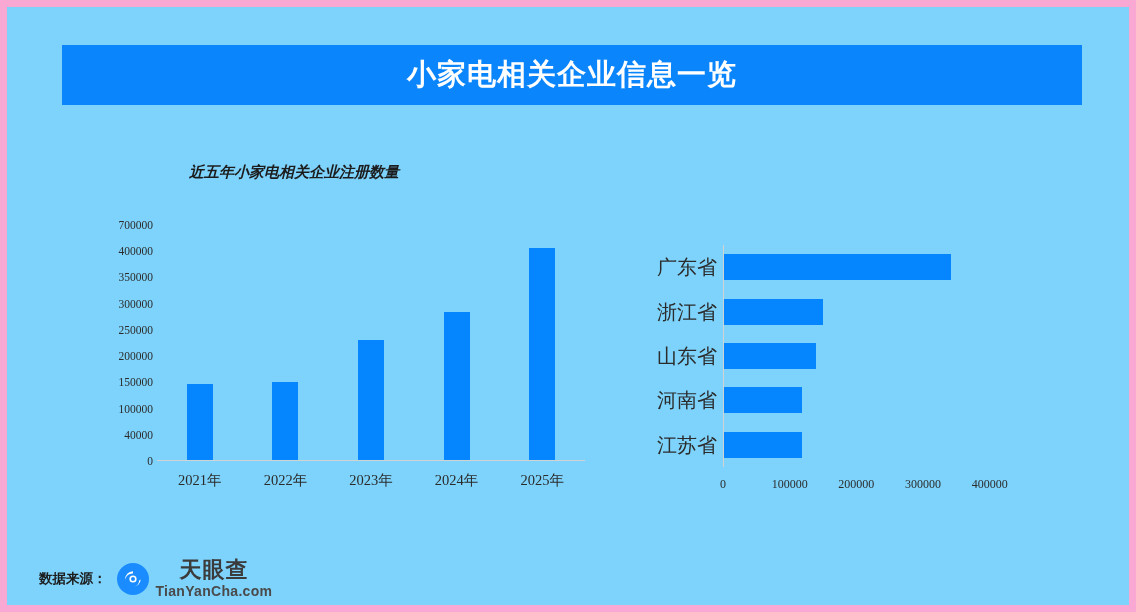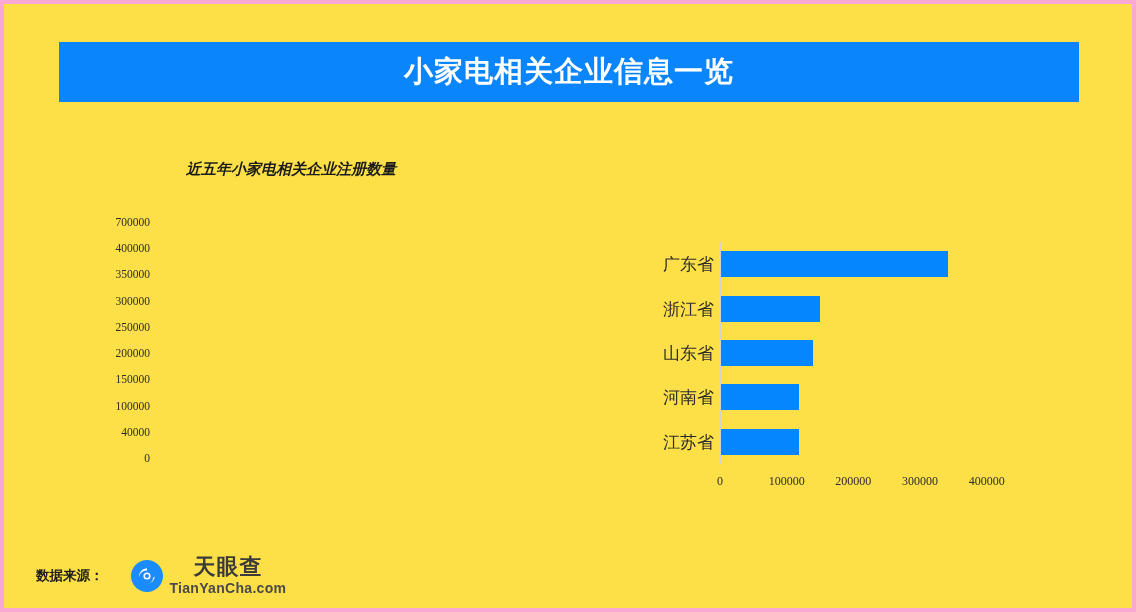--- a/index.html
+++ b/index.html
@@ -5,22 +5,22 @@
   * { box-sizing: border-box; margin: 0; padding: 0; }
   html, body {
     width: 1136px; height: 612px;
     background: #ffffff;
     font-family: "Liberation Sans", "DejaVu Sans", sans-serif;
     overflow: hidden;
   }
   #page {
     position: relative;
     width: 1136px; height: 612px;
-    background: #fde047;
-    border: 4px solid #f9a8d4;
+    background: #7dd3fc;
+    border: 7px solid #f9a8d4;
   }
 
   
   .banner {
     position: absolute;
     left: 55px; top: 38px;
     width: 1020px; height: 60px;
     background: #0a85fb;
     display: flex; align-items: center; justify-content: center;
   }
@@ -100,21 +100,21 @@
   }
   .h-cats {
     position: absolute;
     left: 0; top: 0;
     width: 80px; height: 222px;
   }
   .h-cat {
     position: absolute;
     right: 0;
     transform: translateY(-50%);
-    font-size: 17px;
+    font-size: 20px;
     color: #2b2b2b;
     white-space: nowrap;
     font-family: "DejaVu Sans", "Liberation Sans", sans-serif;
   }
   .h-plot {
     position: absolute;
     left: 86px; top: 0;
     width: 300px; height: 222px;
   }
   .h-axisline {
@@ -137,21 +137,21 @@
     font-size: 12px;
     color: #2b2b2b;
     white-space: nowrap;
     font-family: "Liberation Serif", "DejaVu Serif", serif;
   }
 
   
   .footer-source {
     position: absolute;
     left: 32px; top: 552px;
-    display: flex; align-items: center; gap: 27px;
+    display: flex; align-items: center; gap: 10px;
   }
   .source-label {
     font-size: 13.5px;
     color: #1c1c1c;
     font-weight: bold;
     white-space: nowrap;
     font-family: "DejaVu Sans", "Liberation Sans", sans-serif;
   }
   .tyc-logo { display: flex; align-items: center; gap: 7px; }
   .tyc-mark {
@@ -206,20 +206,33 @@
         <div class="v-ylabel" style="top: 236px;">0</div>
         <div class="v-ylabel" style="top: 209.778px;">40000</div>
         <div class="v-ylabel" style="top: 183.556px;">100000</div>
         <div class="v-ylabel" style="top: 157.333px;">150000</div>
         <div class="v-ylabel" style="top: 131.111px;">200000</div>
         <div class="v-ylabel" style="top: 104.889px;">250000</div>
         <div class="v-ylabel" style="top: 78.6667px;">300000</div>
         <div class="v-ylabel" style="top: 52.4444px;">350000</div>
         <div class="v-ylabel" style="top: 26.2222px;">400000</div>
         <div class="v-ylabel" style="top: 0px;">700000</div>
+      </div>
+    <div class="v-plot" id="v-plot">
+      <div class="v-baseline"></div>
+    <div class="v-bar" style="left: 42.8px; height: 76.0444px; background: rgb(5, 134, 255);"></div>
+        <div class="v-xlabel" style="left: 42.8px;">2021年</div>
+        <div class="v-bar" style="left: 128.4px; height: 78.1422px; background: rgb(5, 134, 255);"></div>
+        <div class="v-xlabel" style="left: 128.4px;">2022年</div>
+        <div class="v-bar" style="left: 214px; height: 119.573px; background: rgb(5, 134, 255);"></div>
+        <div class="v-xlabel" style="left: 214px;">2023年</div>
+        <div class="v-bar" style="left: 299.6px; height: 148.418px; background: rgb(5, 134, 255);"></div>
+        <div class="v-xlabel" style="left: 299.6px;">2024年</div>
+        <div class="v-bar" style="left: 385.2px; height: 212.4px; background: rgb(5, 134, 255);"></div>
+        <div class="v-xlabel" style="left: 385.2px;">2025年</div>
       </div>
   </div>
 
 
   <div class="hchart">
     <div class="h-cats" id="h-cats">
         <div class="h-cat" style="top: 22.2px;">广东省</div>
         <div class="h-cat" style="top: 66.6px;">浙江省</div>
         <div class="h-cat" style="top: 111px;">山东省</div>
         <div class="h-cat" style="top: 155.4px;">河南省</div>

